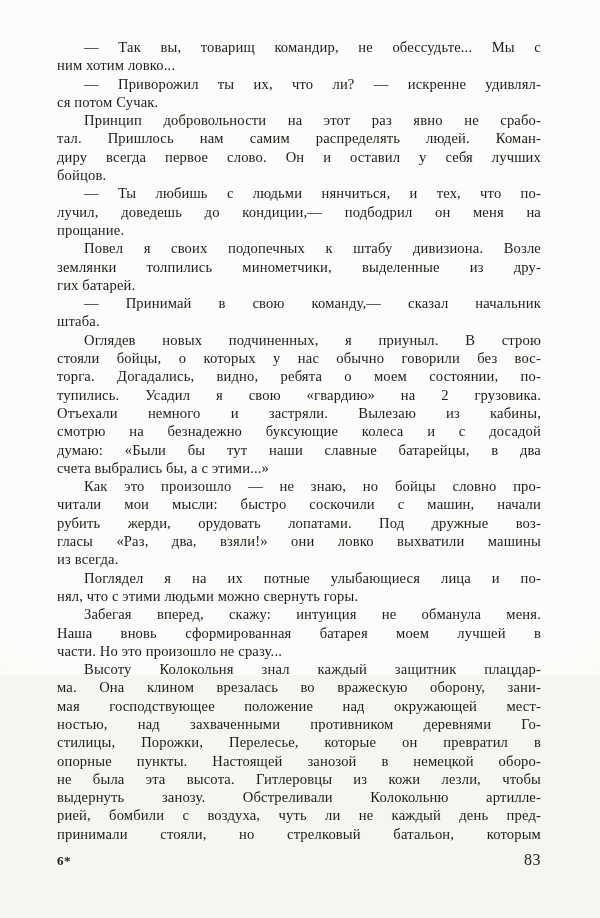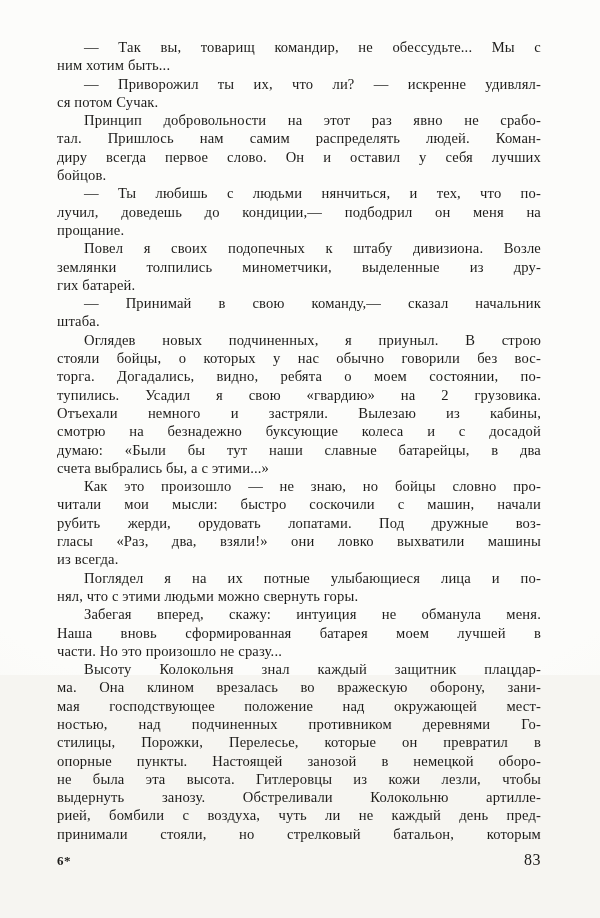--- a/index.html
+++ b/index.html
@@ -65,21 +65,21 @@
     letter-spacing: 0.5px;
   }
 </style>
 </head>
 <body>
 
 <div class="scan-page">
   <div class="text-block">
       <div class="paragraph">
         <div class="line first">— Так вы, товарищ командир, не обессудьте... Мы с</div>
-        <div class="line last">ним хотим быть...</div>
+        <div class="line last">ним хотим ловко...</div>
       </div>
       <div class="paragraph">
         <div class="line first">— Приворожил ты их, что ли? — искренне удивлял-</div>
         <div class="line last">ся потом Сучак.</div>
       </div>
       <div class="paragraph">
         <div class="line first">Принцип добровольности на этот раз явно не срабо-</div>
         <div class="line">тал. Пришлось нам самим распределять людей. Коман-</div>
         <div class="line">диру всегда первое слово. Он и оставил у себя лучших</div>
         <div class="line last">бойцов.</div>
@@ -121,21 +121,21 @@
       </div>
       <div class="paragraph">
         <div class="line first">Забегая вперед, скажу: интуиция не обманула меня.</div>
         <div class="line">Наша вновь сформированная батарея моем лучшей в</div>
         <div class="line last">части. Но это произошло не сразу...</div>
       </div>
       <div class="paragraph">
         <div class="line first">Высоту Колокольня знал каждый защитник плацдар-</div>
         <div class="line">ма. Она клином врезалась во вражескую оборону, зани-</div>
         <div class="line">мая господствующее положение над окружающей мест-</div>
-        <div class="line">ностью, над подчиненных противником деревнями Го-</div>
+        <div class="line">ностью, над захваченными противником деревнями Го-</div>
         <div class="line">стилицы, Порожки, Перелесье, которые он превратил в</div>
         <div class="line">опорные пункты. Настоящей занозой в немецкой оборо-</div>
         <div class="line">не была эта высота. Гитлеровцы из кожи лезли, чтобы</div>
         <div class="line">выдернуть занозу. Обстреливали Колокольню артилле-</div>
         <div class="line">рией, бомбили с воздуха, чуть ли не каждый день пред-</div>
         <div class="line">принимали стояли, но стрелковый батальон, которым</div>
       </div>
     </div>
   <div class="footer">
     <span class="sig-mark">6*</span>

